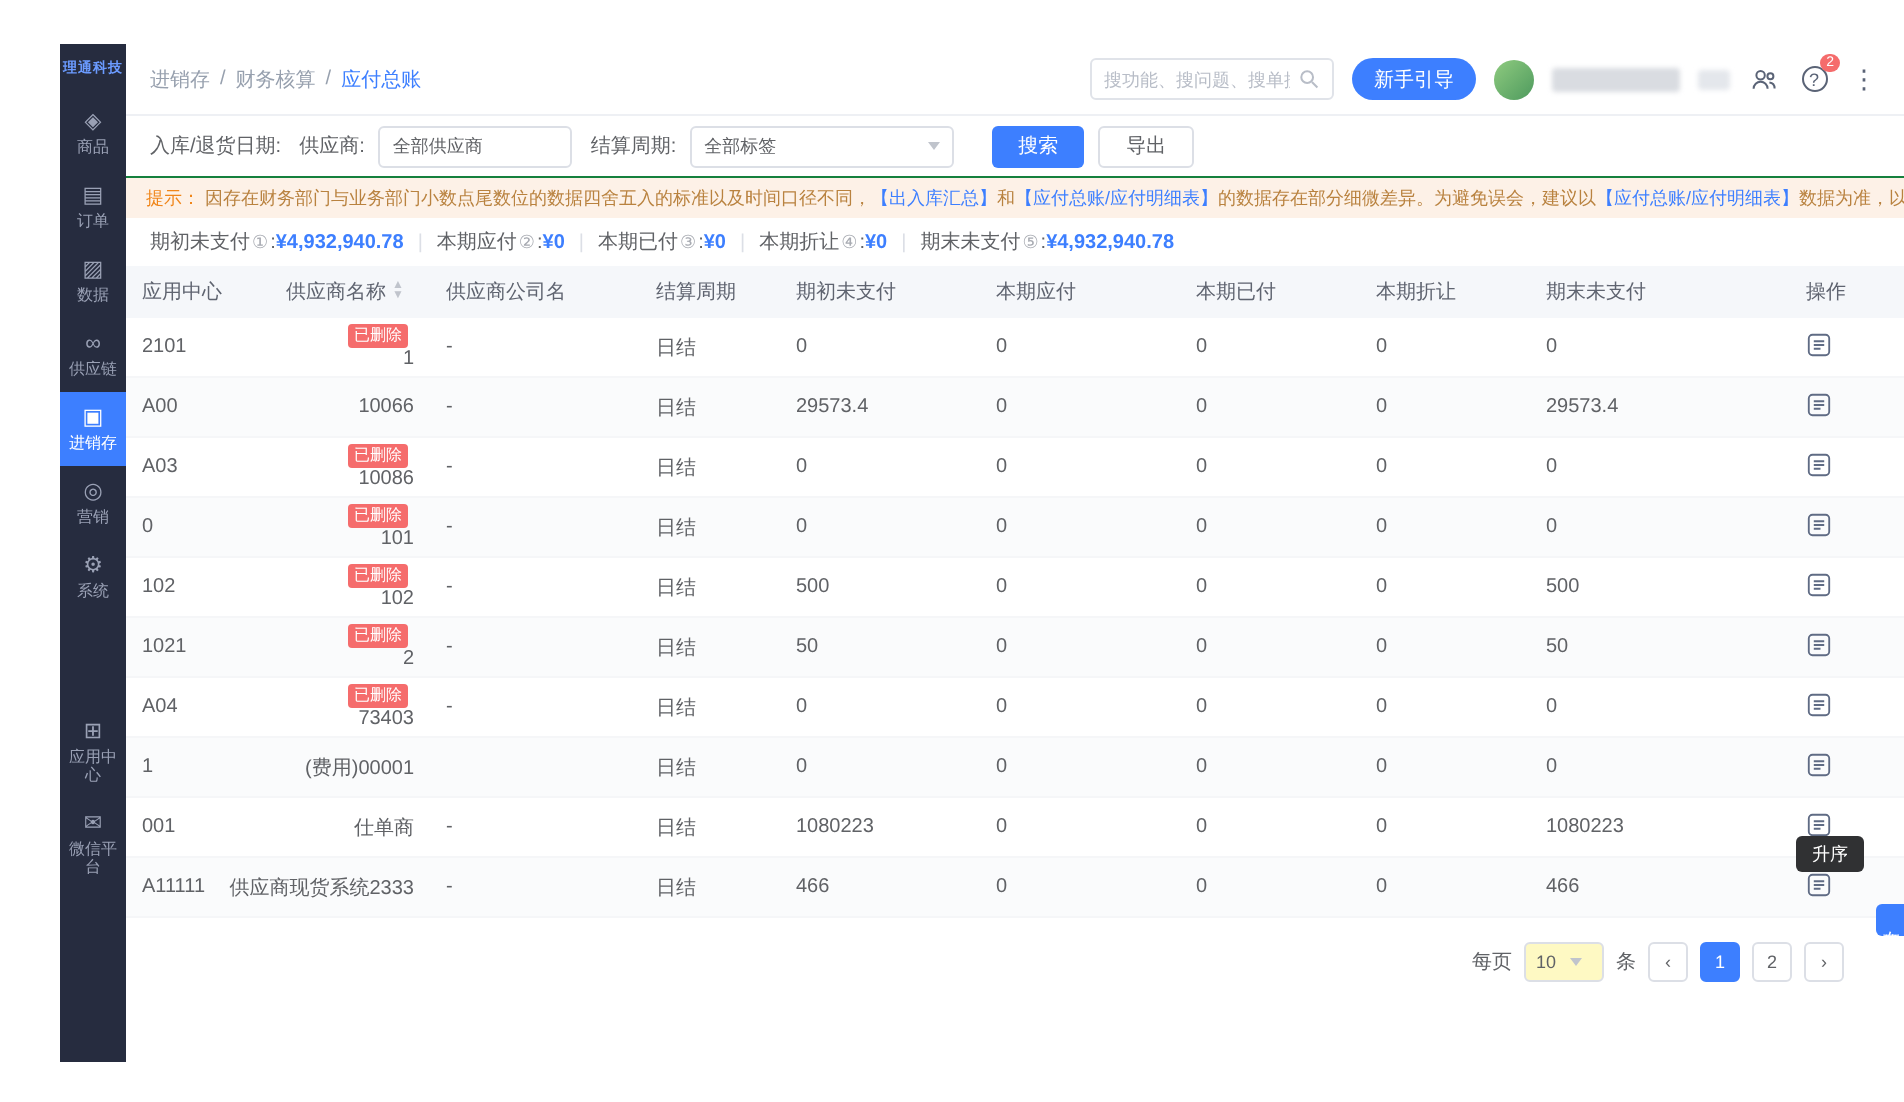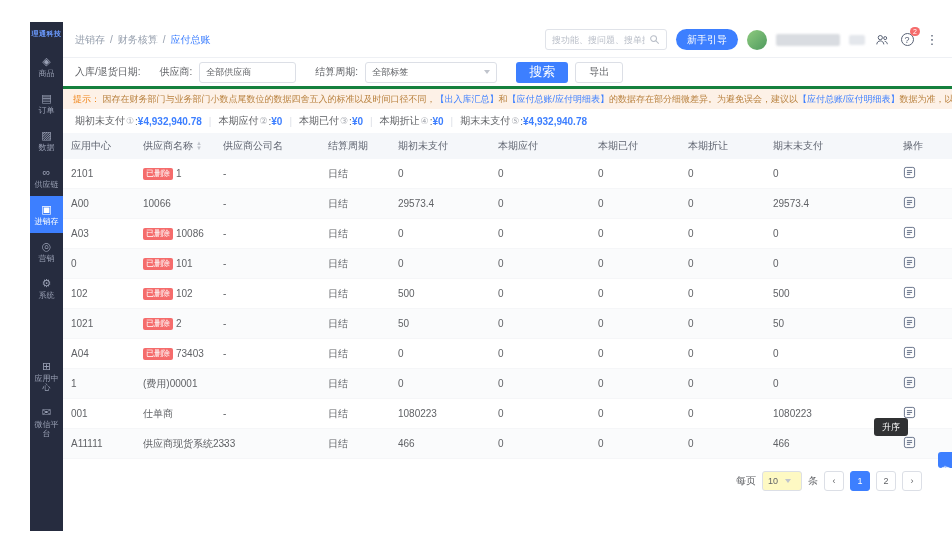--- a/index.html
+++ b/index.html
@@ -28,61 +28,61 @@
   .searchbox input::placeholder { color:#b8bdc7; }
   .guide-btn { height:21px; padding:0 11px; background:#3d7fff; color:#fff; border:none; border-radius:11px; font-size:10px; cursor:pointer; font-family:inherit; }
   .avatar { width:20px; height:20px; border-radius:50%; background:linear-gradient(135deg,#8fcb7f,#4e9a5e); flex-shrink:0; }
   .blur-name { width:64px; height:12px; background:#d9dce1; border-radius:2px; filter:blur(1.2px); }
   .blur-mini { width:16px; height:10px; background:#e4e7ec; border-radius:2px; filter:blur(1.2px); }
   .top-icon { position:relative; color:#5a6376; cursor:pointer; display:flex; align-items:center; justify-content:center; width:16px; height:16px; }
   .help-circle { width:13px; height:13px; border:1px solid #5a6376; border-radius:50%; font-size:9px; display:flex; align-items:center; justify-content:center; }
   .kebab { font-size:13px; line-height:13px; }
   .badge { position:absolute; top:-5px; right:-5px; background:#f56c6c; color:#fff; font-size:7px; line-height:9px; border-radius:7px; padding:0 3px; }
 
-  .filterbar { height:31px; display:flex; align-items:center; gap:7px; padding:0 12px; font-size:10px; border-bottom:3px solid #15803d; flex-shrink:0; }
+  .filterbar { height:31px; display:flex; align-items:center; gap:7px; padding:0 12px; font-size:10px; border-bottom:1px solid #15803d; flex-shrink:0; }
   .f-label { color:#606266; white-space:nowrap; }
   .f-box { height:21px; border:1px solid #dcdfe6; border-radius:3px; display:flex; align-items:center; justify-content:space-between; padding:0 6px; font-size:9px; color:#606266; gap:5px; background:#fff; cursor:pointer; white-space:nowrap; }
   .f-date { width:152px; }
   .f-supplier { width:97px; justify-content:flex-start; }
   .f-select { width:132px; }
-  .ml { margin-left:12px;text-align:center; }
+  .ml { margin-left:2px;text-align:center; }
   .caret { width:0; height:0; border-left:3px solid transparent; border-right:3px solid transparent; border-top:4px solid #c0c4cc; }
-  .btn-primary { height:21px; padding:0 13px; background:#3d7fff; color:#fff; border:none; border-radius:3px; font-size:13px; cursor:pointer; margin-left:12px; font-family:inherit; }
+  .btn-primary { height:21px; padding:0 13px; background:#3d7fff; color:#fff; border:none; border-radius:3px; font-size:10px; cursor:pointer; margin-left:12px; font-family:inherit; }
   .btn-plain { height:21px; padding:0 13px; background:#fff; color:#606266; border:1px solid #dcdfe6; border-radius:3px; font-size:10px; cursor:pointer; font-family:inherit; }
 
   .noticebar { height:20px; background:#fdf1e7; padding:0 10px; font-size:9px; line-height:20px; white-space:nowrap; overflow:hidden; flex-shrink:0; }
   .seg-label { color:#f08519; }
   .seg-text { color:#b9823f; }
   .seg-link { color:#3d7fff; cursor:pointer; }
 
   .summarybar { height:24px; display:flex; align-items:center; gap:7px; padding:0 12px; font-size:10px; color:#606266; flex-shrink:0; }
   .sum-item { display:flex; align-items:center; }
   .sum-sup { color:#a8abb2; font-size:9px; margin:0 1px; }
   .sum-value { color:#3d7fff; font-weight:bold; }
   .sum-div { color:#dcdfe6; }
 
   .table { flex-shrink:0; }
   .t-header, .t-row { display:grid; grid-template-columns:72px 80px 105px 70px 100px 100px 90px 85px 1fr 57px; align-items:center; }
   .t-header { background:#f5f7fa; height:26px; font-size:10px; color:#5f6470; }
   .t-row { height:30px; font-size:10px; color:#606266; border-bottom:1px solid #f5f6f8; background:#fff; }
   .t-row:nth-child(even) { background:#fafbfc; }
   .cell { padding:0 8px; overflow:hidden; white-space:nowrap; text-overflow:ellipsis; }
   .th-cell { display:flex; align-items:center; }
-  .name-cell { overflow:visible; display:flex; align-items:flex-start; }
+  .name-cell { overflow:visible; display:flex; align-items:flex-end;flex-direction:column; }
   .badge-del { background:#f56c6c; color:#fff; font-size:8px; line-height:12px; border-radius:2px; padding:0 3px; margin-right:3px; flex-shrink:0; }
   .sort-carets { display:inline-flex; flex-direction:column; margin-left:3px; }
   .sort-carets i { font-style:normal; font-size:6px; line-height:5px; color:#c0c4cc; }
   .op-btn { display:inline-flex; cursor:pointer; }
 
   .pagination { display:flex; justify-content:flex-end; align-items:center; gap:6px; padding:12px 30px 0 0; font-size:10px; color:#606266; }
   .per-select { height:20px; min-width:40px; border:1px solid #dcdfe6; border-radius:3px; padding:0 5px; display:flex; align-items:center; gap:7px; font-size:9px; cursor:pointer; background:#fef9c3; }
   .page-btn { min-width:20px; height:20px; border:1px solid #dcdfe6; border-radius:3px; display:flex; align-items:center; justify-content:center; font-size:9px; background:#fff; cursor:pointer; padding:0 4px; color:#606266; }
   .page-btn.active { background:#3d7fff; border-color:#3d7fff; color:#fff; }
 
-  .tooltip { position:absolute; left:844px; top:396px; background:#303133; color:#fff; font-size:9px; line-height:12px; padding:3px 8px; border-radius:3px; z-index:5; }
+  .tooltip { position:absolute; left:868px; top:396px; background:#303133; color:#fff; font-size:9px; line-height:12px; padding:3px 8px; border-radius:3px; z-index:5; }
   .service-tab { position:absolute; right:0; top:452px; width:14px; padding:6px 0; background:#3d7fff; color:#fff; border-radius:3px 0 0 3px; display:flex; justify-content:center; cursor:pointer; z-index:6; }
   .vtext { writing-mode:vertical-rl; text-orientation:upright; font-size:9px; letter-spacing:1px; }
 </style>
 </head>
 <body>
 
 <div class="canvas">
   <div class="app">
 
     <div class="sidebar">

